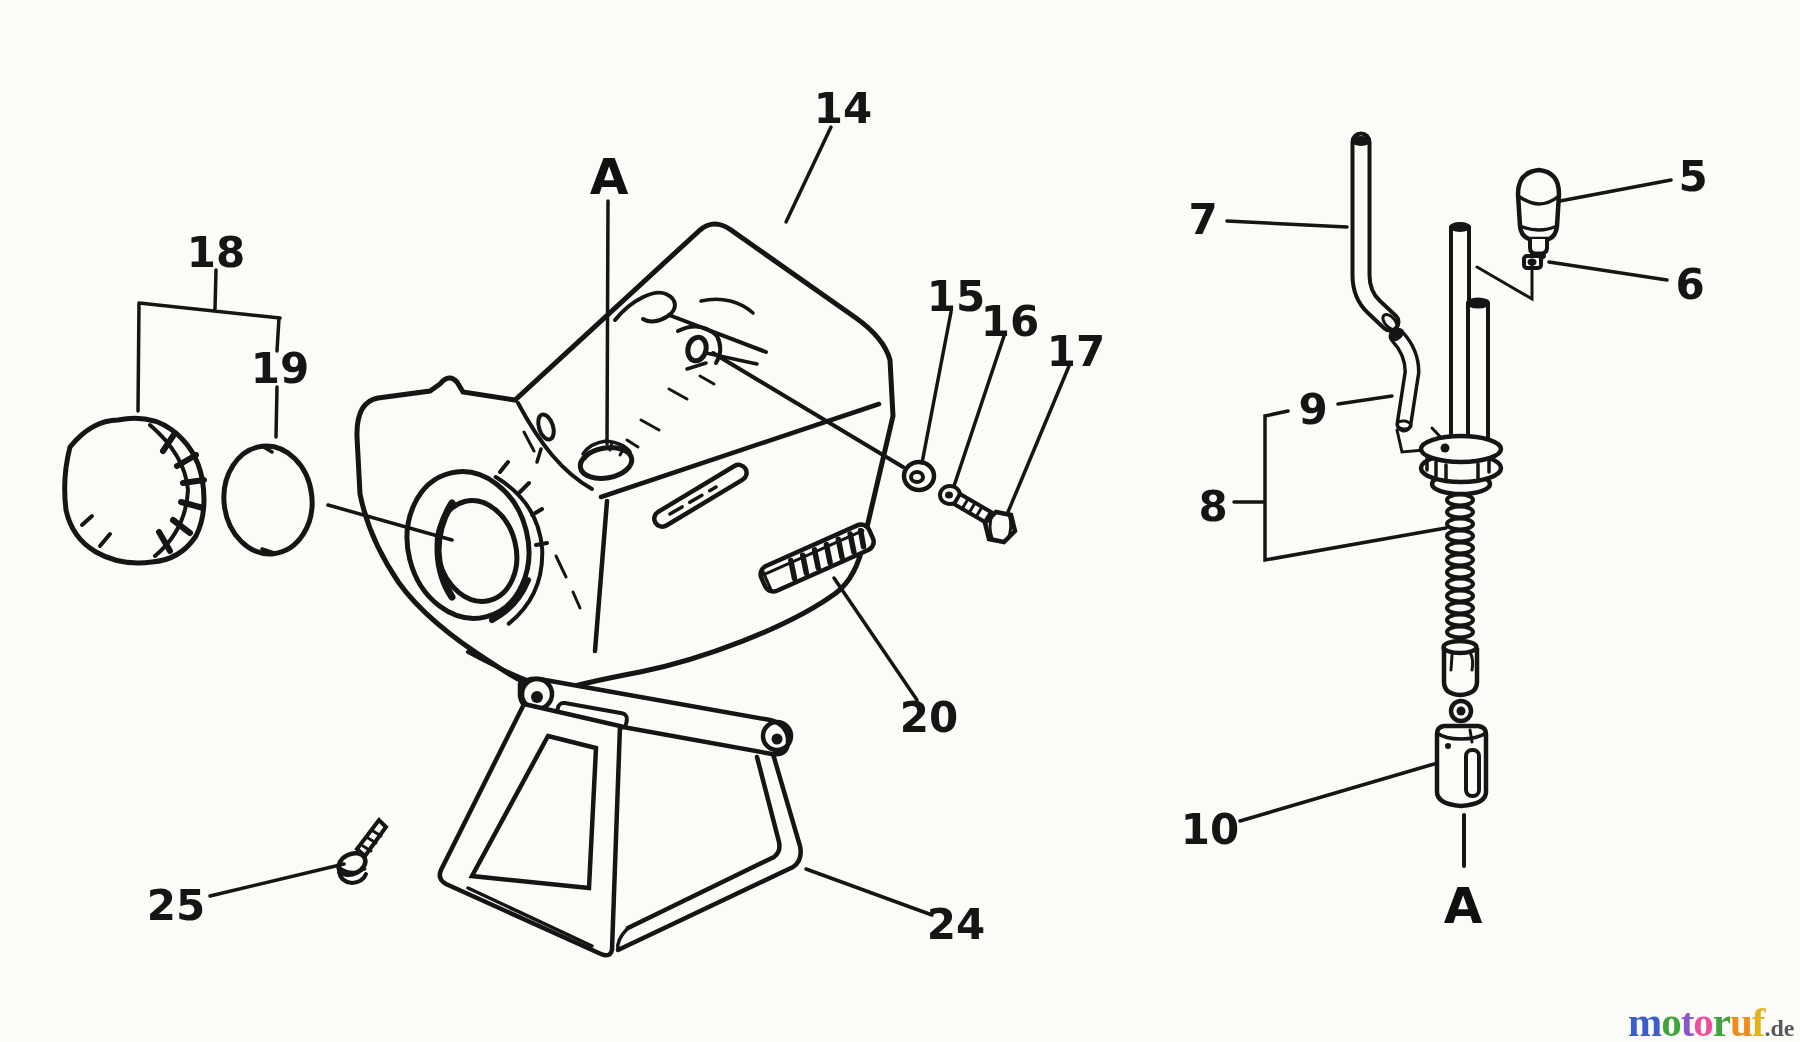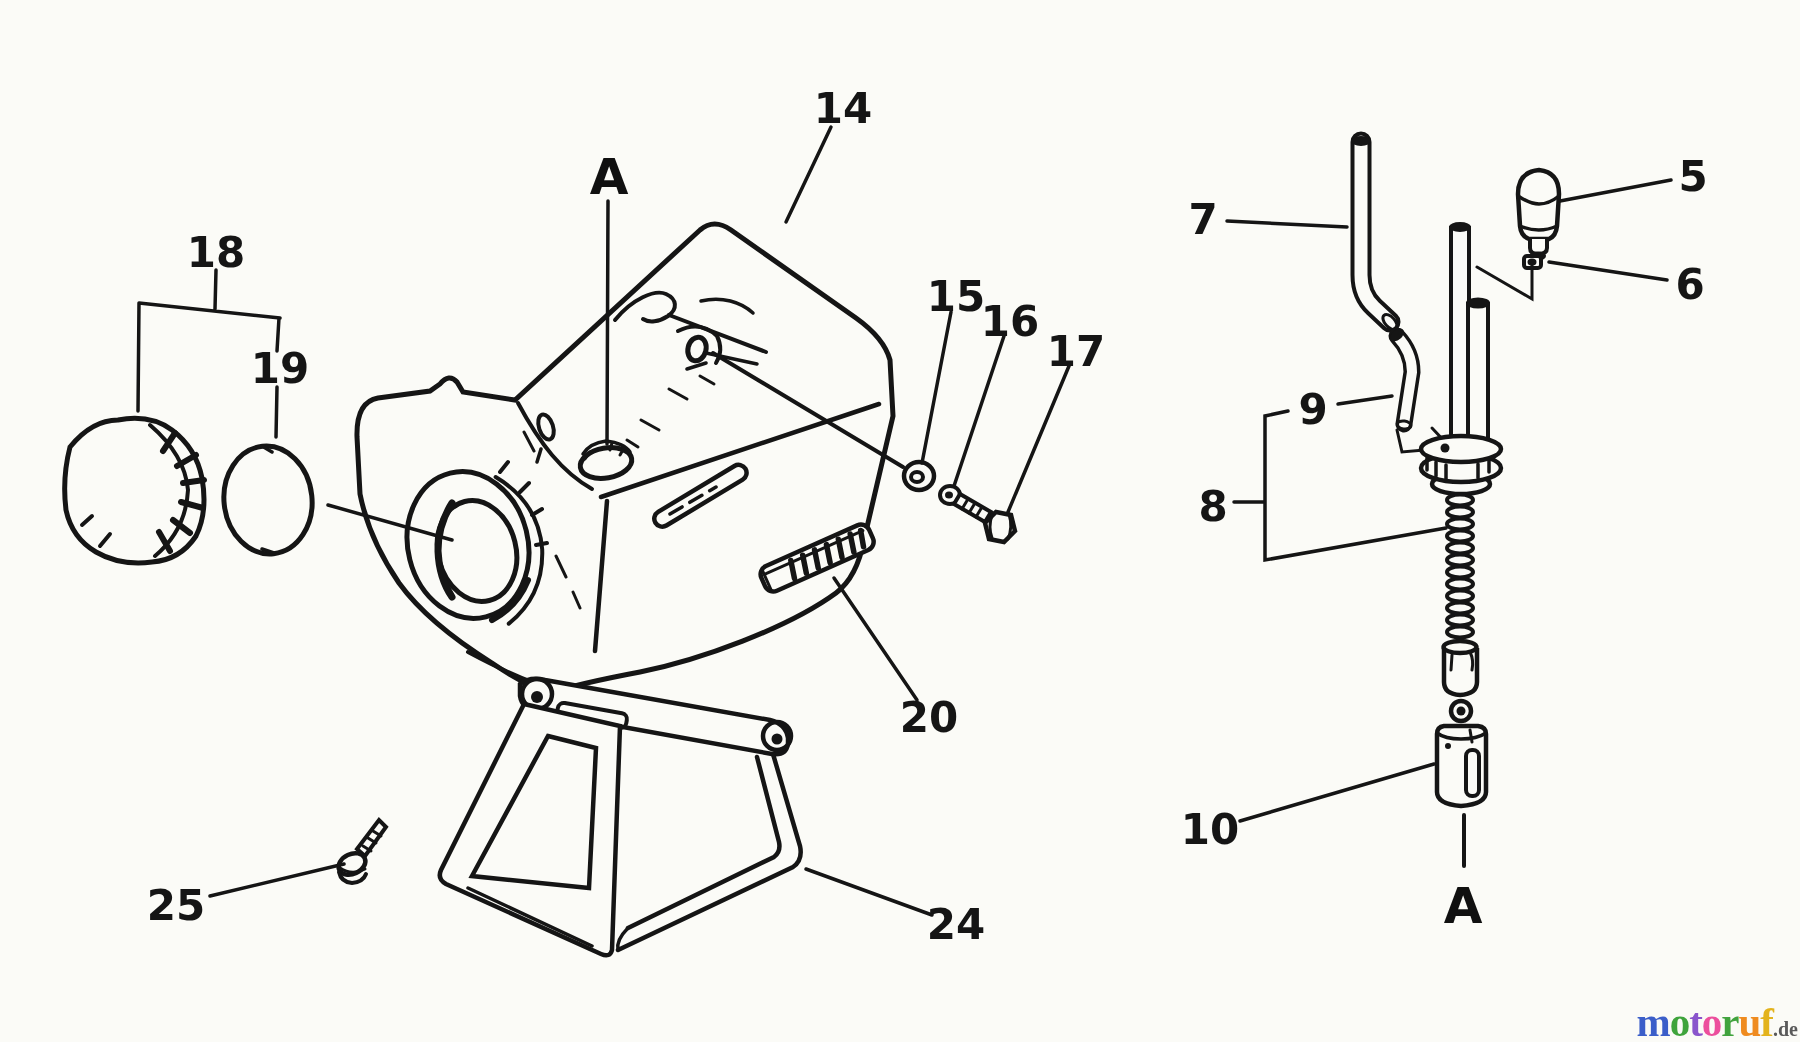--- a/index.html
+++ b/index.html
@@ -1,26 +1,26 @@
 <!DOCTYPE html>
 <html><head>
 <meta charset="utf-8">
 <style>
   html,body{margin:0;padding:0;}
   body{background:#e8e8e8;font-family:"DejaVu Sans",sans-serif;}
-  .page{position:relative;width:1800px;height:1042px;background:#fbfbf7;overflow:hidden;margin:0 auto;text-align:right;}
+  .page{position:relative;width:1800px;height:1042px;background:#fbfbf7;overflow:hidden;margin:0 auto;}
   svg{position:absolute;left:0;top:0;}
   .lbl{font-family:"DejaVu Sans",sans-serif;font-weight:bold;font-size:42px;fill:#151515;text-anchor:middle;}
   .lbl-big{font-family:"DejaVu Sans",sans-serif;font-weight:bold;font-size:50px;fill:#101010;text-anchor:middle;}
   .ln{stroke:#151515;fill:none;stroke-linecap:round;}
   .part{stroke:#151515;fill:#fbfbf7;}
   .dark{fill:#151515;stroke:none;}
   .logo{position:absolute;left:1628px;top:998px;width:170px;white-space:nowrap;
         font-family:"Liberation Serif",serif;font-weight:bold;font-size:41px;letter-spacing:-1px;}
-  .logo .suffix{font-size:20px;letter-spacing:0;}
+  .logo .suffix{font-size:24px;letter-spacing:0;}
 </style>
 </head>
 <body>
 
 <div class="page">
 <svg width="1800" height="1042" viewBox="0 0 1800 1042">
 
   <g>
     <path class="part" stroke-width="5" d="M 378,398 L 430,391 L 440,384 Q 449,373 457,382 L 463,392 L 515,400
       L 700,230 Q 714,218 731,230 L 856,318 Q 884,338 890,360 L 893,416 L 864,540

